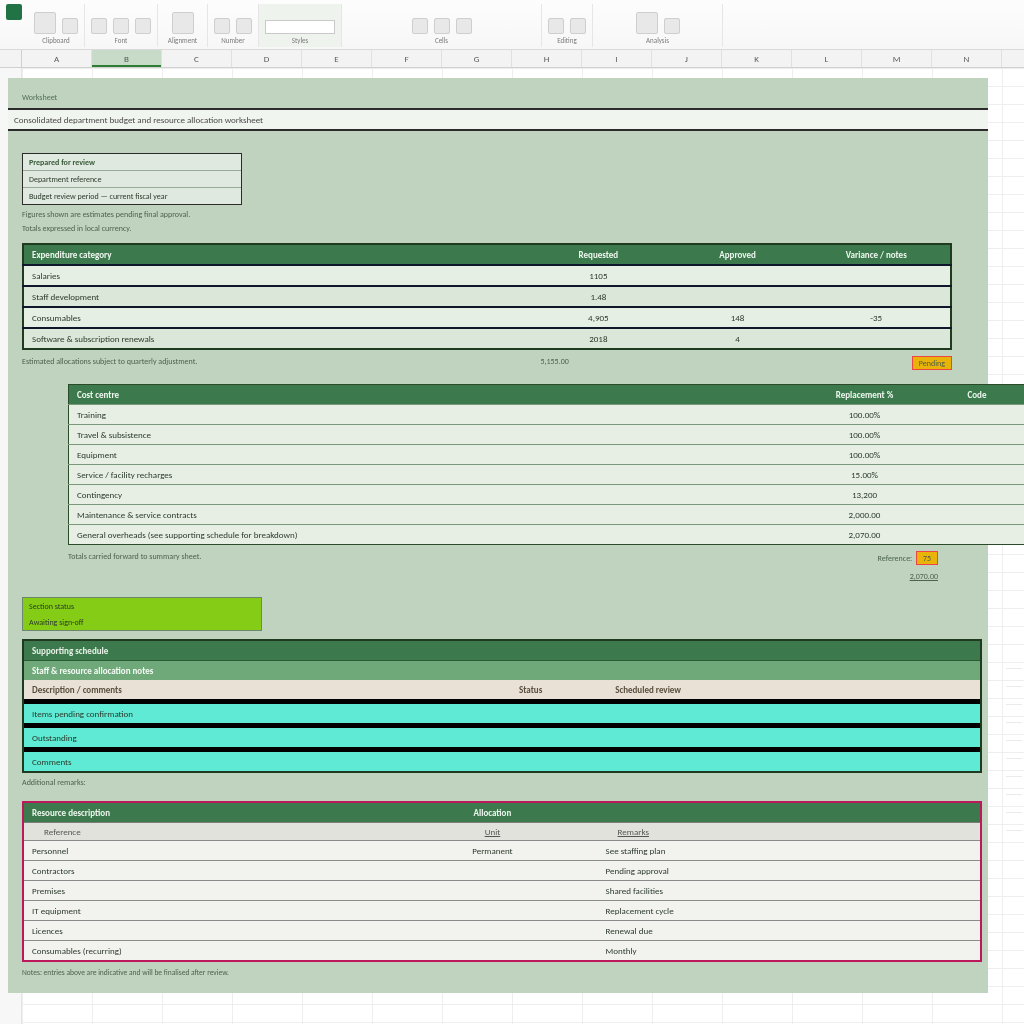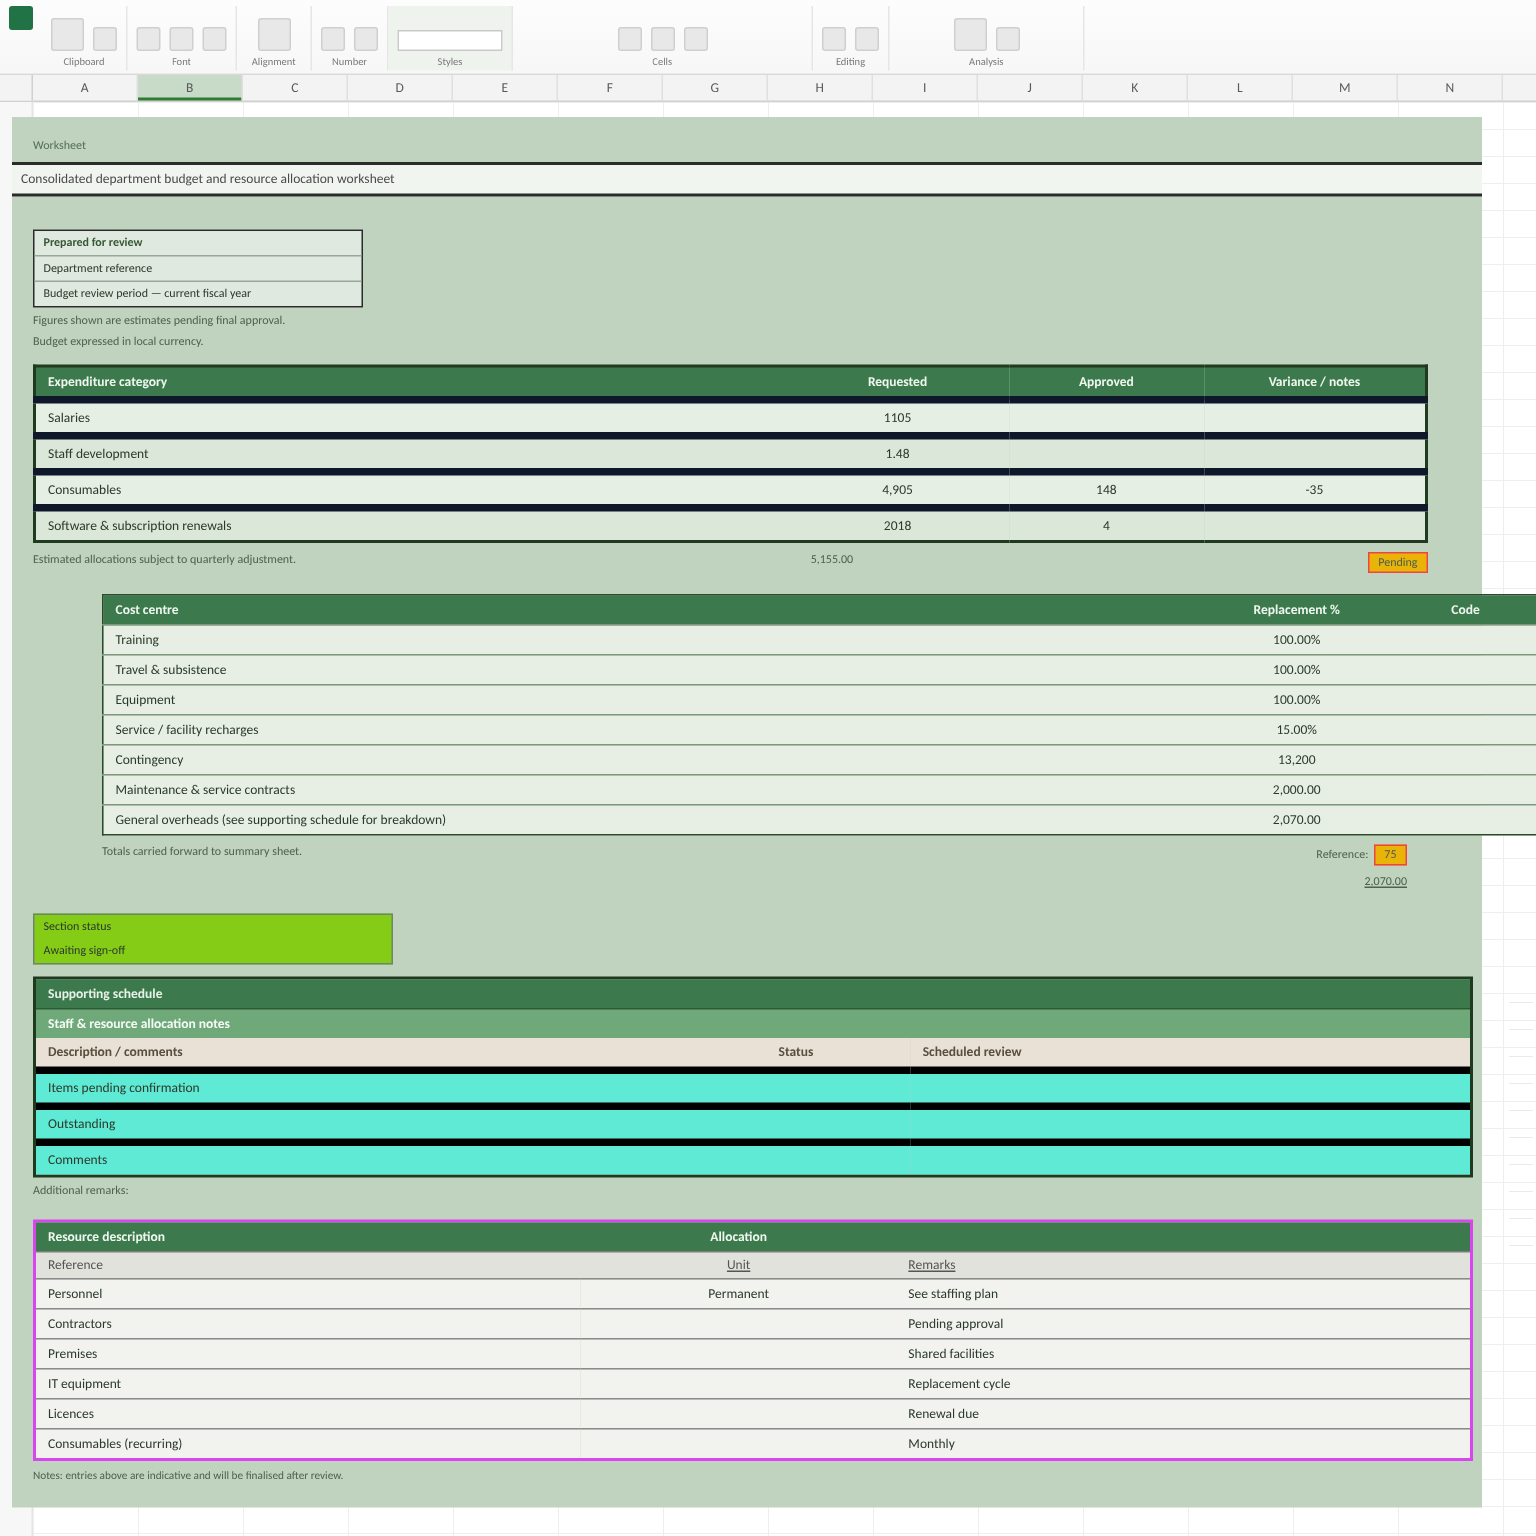--- a/index.html
+++ b/index.html
@@ -127,21 +127,21 @@
   .subnote { font-size:8px; color:#4e634e; margin-top:4px; }
 
   
   table { border-collapse: collapse; width: 930px; font-size:9px; }
   th, td { padding:4px 8px; text-align:left; }
   .t1 { margin-top:10px; border:2px solid #1f3a1f; }
   .t1 thead th {
     background:#3c7a4d; color:#eef6ee; font-weight:600;
     border-bottom:1px solid #244a2b;
   }
-  .t1 tbody td { border-top:5px solid #0f172a; background:#e6efe3; }
+  .t1 tbody td { border-top:2px solid #0f172a; background:#e6efe3; }
   .t1 tbody tr:nth-child(even) td { background:#dbe7d8; }
   .t1 .col2, .t1 .col3, .t1 .col4 { text-align:center; }
   .t1 thead th.col2, .t1 thead th.col3, .t1 thead th.col4 { text-align:center; }
 
   .note-row { display:flex; justify-content:space-between; font-size:8px; color:#4e634e; margin-top:6px; width:930px; }
   .pill { display:inline-block; background:#eab308; border:1px solid #ef4444; padding:1px 6px; font-size:8px; color:#4a614a; }
 
   .t2 { margin-top:14px; margin-left:60px; width:1002px; border:1px solid #2a4a2a; }
   .t2 thead th { background:#3c7a4d; color:#eef6ee; }
   .t2 tbody td { background:#e7efe4; border-top:1px solid #7c987c; }
@@ -160,30 +160,30 @@
     width: 960px;
     background:#bcd0bc;
   }
   .sec3-head1 { background:#3c7a4d; color:#e7f1e7; padding:4px 8px; font-weight:600; }
   .sec3-head2 { background:#6fa97a; color:#f4faf4; padding:4px 8px; font-weight:600; border-top:1px solid #2c5a33; }
   .t3 { width:100%; }
   .t3 th { background:#e9e1d6; color:#5a4f3e; border-bottom:1px solid #9a9a9a; }
   .t3 td { background:#5eead4; border-top:5px solid #000000; height:18px; }
   .t3 .cA{width:45%;} .t3 .cB{width:16%; text-align:center;} .t3 .cC{width:39%; text-align:left;}
 
-  .t4wrap { margin-top:14px; width:960px; border:2px solid #d946ef; }
+  .t4wrap { margin-top:14px; width:960px; border:2px solid #be185d; }
   .t4head {
     display:flex; background:#3c7a4d; color:#eef6ee; font-weight:600;
   }
   .t4head > div { padding:4px 8px; }
   .t4head .hA{flex:0 0 38%;} .t4head .hB{flex:0 0 22%; text-align:center;} .t4head .hC{flex:1;}
   .t4sub {
     display:flex; background:#e2e2dc; color:#555; border-top:1px solid #7c7c7c;
   }
-  .t4sub > div { padding:3px 8px; }
+  .t4sub > div { padding:3px 20px; }
   .t4sub .hA{flex:0 0 38%;} .t4sub .hB{flex:0 0 22%; text-align:center; text-decoration:underline;} .t4sub .hC{flex:1; text-decoration:underline;}
   .t4 tbody td { background:#f2f3ef; border-top:1px solid #8a8a8a; }
   .t4 { width:100%; }
   .t4 .cA{width:38%;} .t4 .cB{width:22%; text-align:center;} .t4 .cC{width:40%;}
   .footnote { font-size:7.5px; color:#4e634e; margin-top:6px; }
 
   
   .rightcells {
     position:absolute; right:2px; top:600px; width:16px; height:180px;
     background-image:linear-gradient(to bottom,#eaeaea 1px,transparent 1px);
@@ -283,21 +283,21 @@
 
     <div class="crumb">Worksheet</div>
     <div class="titlebar">Consolidated department budget and resource allocation worksheet</div>
 
     <div class="metabox">
       <div class="mrow mhead">Prepared for review</div>
       <div class="mrow">Department reference</div>
       <div class="mrow">Budget review period — current fiscal year</div>
     </div>
     <div class="subnote">Figures shown are estimates pending final approval.</div>
-    <div class="subnote">Budget expressed in local currency.</div>
+    <div class="subnote">Totals expressed in local currency.</div>
 
     <table class="t1">
       <colgroup>
           <col style="width:54%">
           <col style="width:16%">
           <col style="width:14%">
           <col style="width:16%">
         </colgroup>
       <thead>
           <tr>

